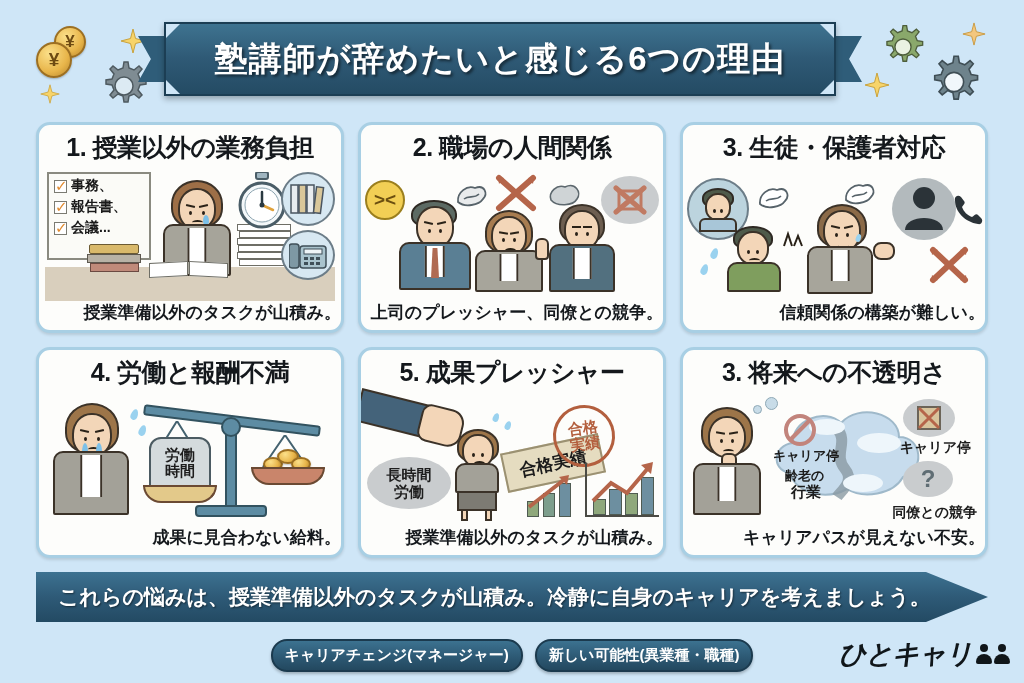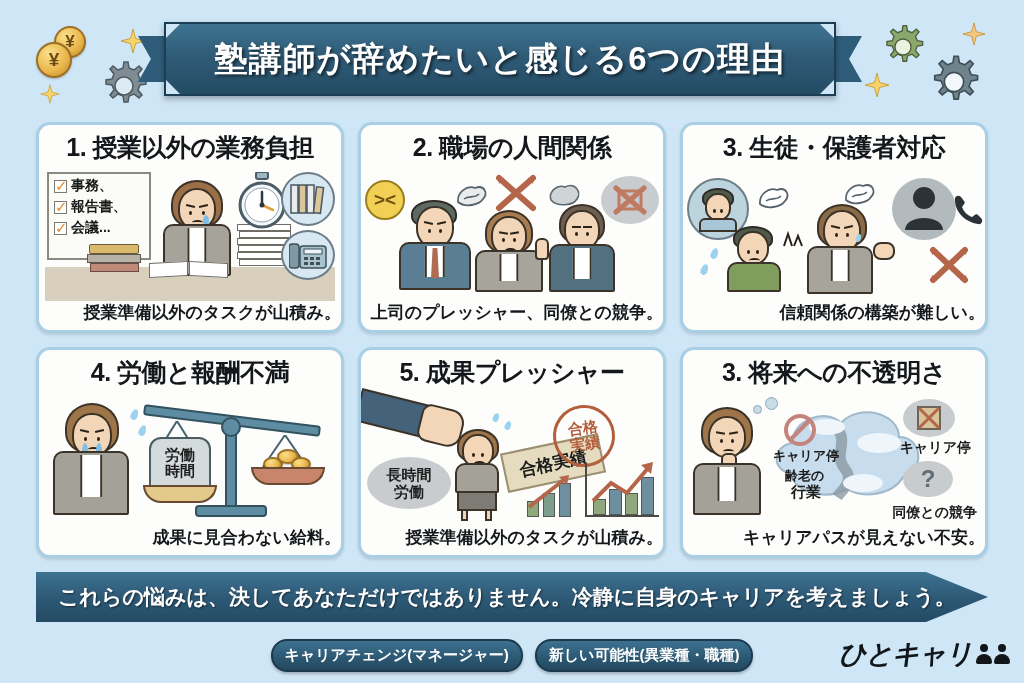--- a/index.html
+++ b/index.html
@@ -657,21 +657,21 @@
         <div class="cloud-bubble" style="right:32px;top:70px;width:50px;height:36px;color:#5f6d74;font-size:24px;">?</div>
         <div style="position:absolute;right:8px;bottom:4px;font-size:14px;font-weight:bold;color:#1c1c1c;">同僚との競争</div>
       </div>
       <div class="card-caption">キャリアパスが見えない不安。</div>
     </div>
 
   </div>
 
   <div class="bottom-banner">
     <div class="bb-body">
-      <div class="bb-text">これらの悩みは、決してあなただけではありません。冷静に自身のキャリアを考えましょう。</div>
+      <div class="bb-text">これらの悩みは、授業準備以外のタスクが山積み。冷静に自身のキャリアを考えましょう。</div>
     </div>
   </div>
 
   <div class="chips">
     <div class="chip">キャリアチェンジ(マネージャー)</div>
     <div class="chip">新しい可能性(異業種・職種)</div>
   </div>
 
   <div class="logo">
     <span class="logo-text">ひとキャリ</span>

